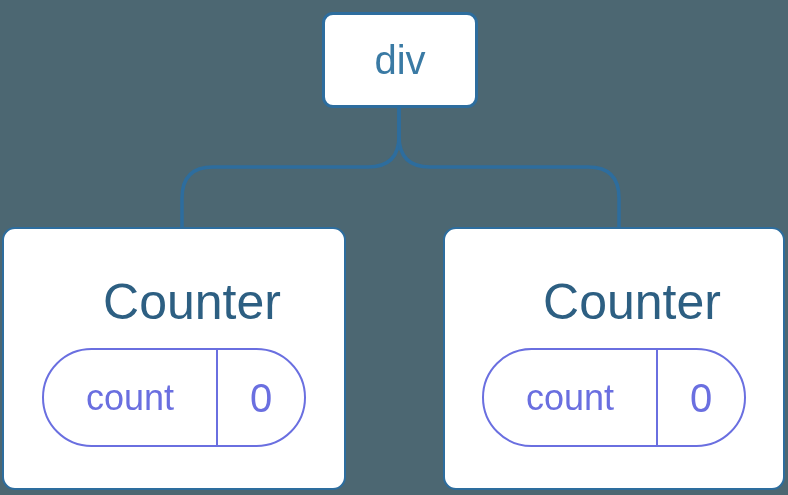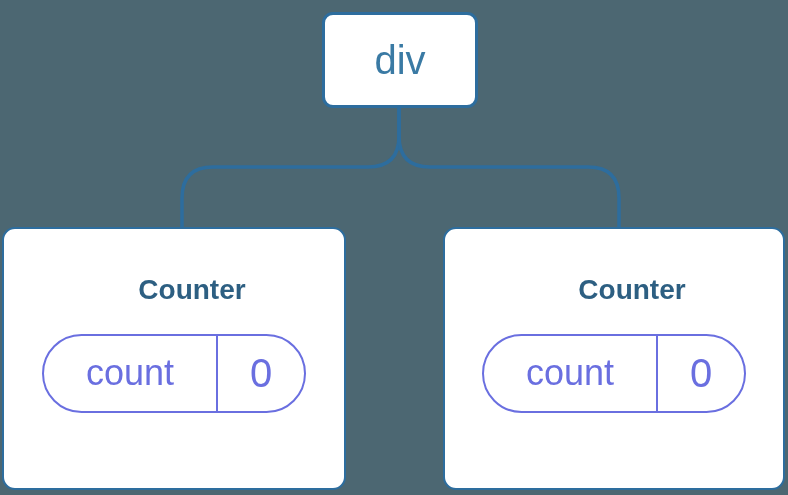--- a/index.html
+++ b/index.html
@@ -58,29 +58,29 @@
     border-radius: 13px;
     display: flex;
     flex-direction: column;
     align-items: center;
     padding-top: 46px;
   }
   .card.left  { left: 2px;   width: 344px; }
   .card.right { left: 443px; width: 342px; }
   .card-title {
     color: var(--component_text, #2d5f82);
-    font-size: 28px;
-    font-weight: 700;
+    font-size: 50px;
+    font-weight: 400;
     line-height: 1.1;
     margin-left: 36px;
   }
   .state-pill {
-    margin-top: 28px;
+    margin-top: 18px;
     width: 264px;
-    height: 79px;
+    height: 99px;
     box-sizing: border-box;
     border: 2px solid var(--state_purple, #6a6fe0);
     border-radius: 50px;
     display: flex;
     align-items: stretch;
     overflow: hidden;
     background: var(--card_bg, #ffffff);
   }
   .state-key-cell {
     width: 172px;

